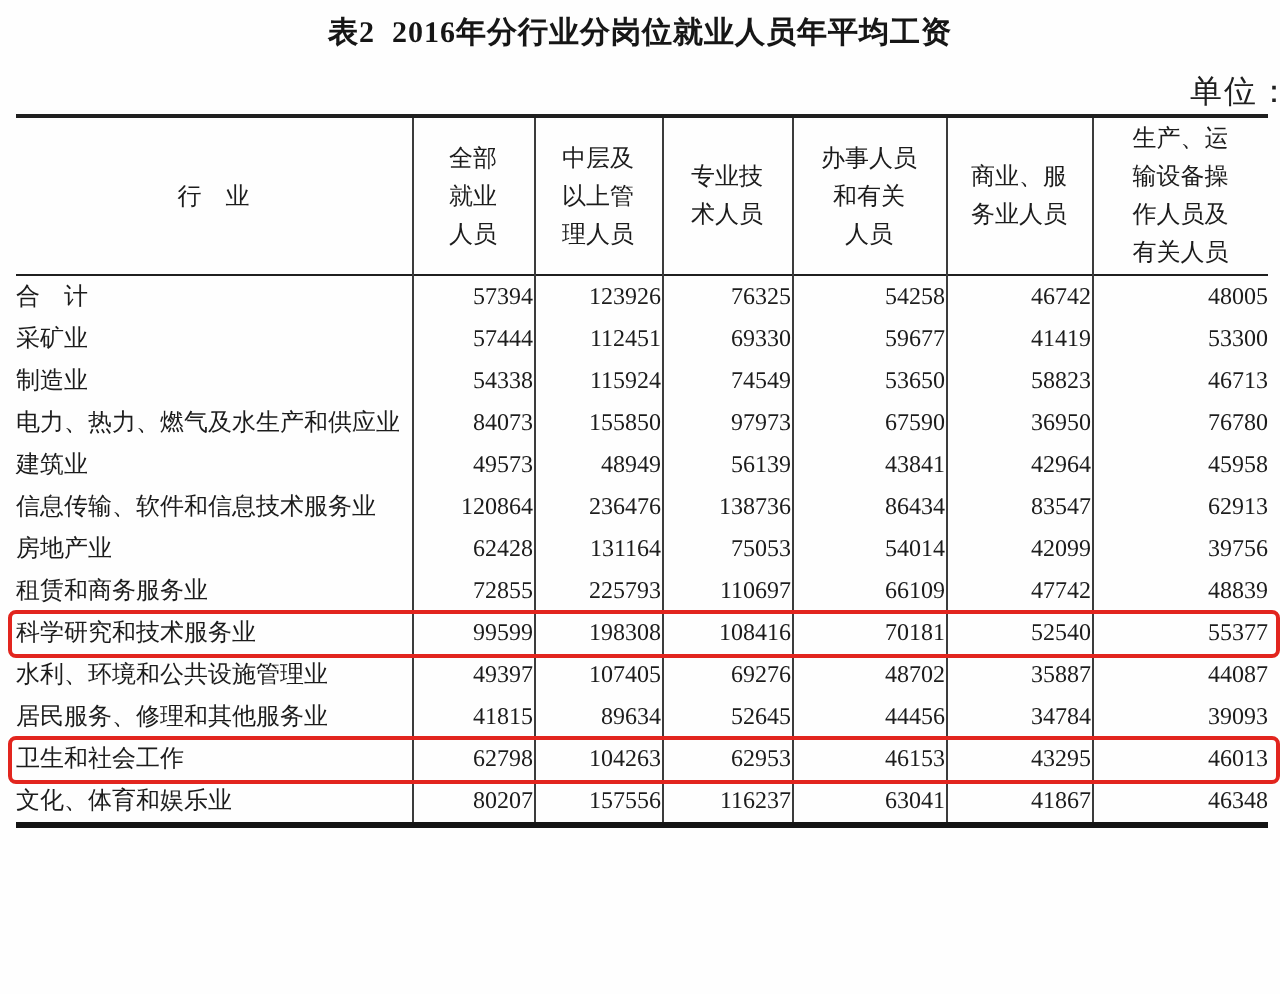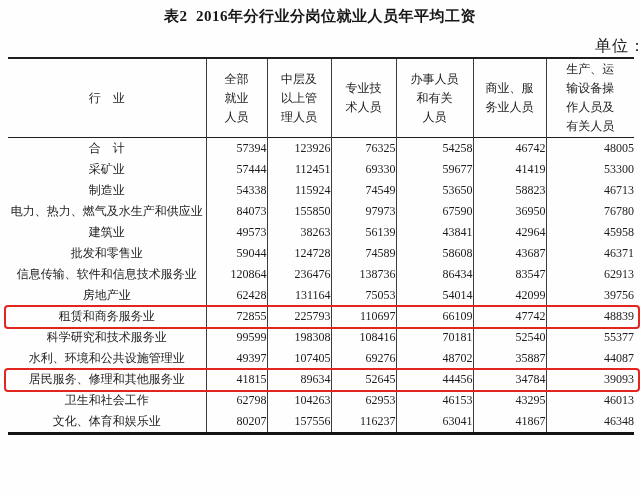--- a/index.html
+++ b/index.html
@@ -39,21 +39,21 @@
   table.data-table th{
     height:78px;font-weight:normal;text-align:center;vertical-align:middle;
     white-space:pre-line;line-height:19px;font-size:12px;color:#1c1c1c;
     padding:0;
   }
   table.data-table thead tr{border-bottom:1px solid #1f1f1f;}
   table.data-table td{
     height:21px;padding:0;vertical-align:middle;color:#1c1c1c;
   }
   table.data-table td+td, table.data-table th+th{border-left:1px solid #3c3c3c;}
-  td.industry{text-align:center;padding-left:27px;white-space:pre;font-family:Liberation Serif, serif;}
+  td.industry{text-align:left;padding-left:27px;white-space:pre;font-family:Liberation Serif, serif;}
   td.num{text-align:right;padding-right:5px;font-size:12px;}
   .hl-box{
     position:absolute;
     border:2px solid #e2251e;
     border-radius:4px;
     pointer-events:none;
     box-sizing:border-box;
   }
 </style>
 </head>
@@ -128,34 +128,25 @@
           <td class="num">84073</td>
           <td class="num">155850</td>
           <td class="num">97973</td>
           <td class="num">67590</td>
           <td class="num">36950</td>
           <td class="num">76780</td>
         </tr>
         <tr>
           <td class="industry">建筑业</td>
           <td class="num">49573</td>
-          <td class="num">38263</td>
+          <td class="num">48949</td>
           <td class="num">56139</td>
           <td class="num">43841</td>
           <td class="num">42964</td>
           <td class="num">45958</td>
-        </tr>
-        <tr>
-          <td class="industry">批发和零售业</td>
-          <td class="num">59044</td>
-          <td class="num">124728</td>
-          <td class="num">74589</td>
-          <td class="num">58608</td>
-          <td class="num">43687</td>
-          <td class="num">46371</td>
         </tr>
         <tr>
           <td class="industry">信息传输、软件和信息技术服务业</td>
           <td class="num">120864</td>
           <td class="num">236476</td>
           <td class="num">138736</td>
           <td class="num">86434</td>
           <td class="num">83547</td>
           <td class="num">62913</td>
         </tr>

